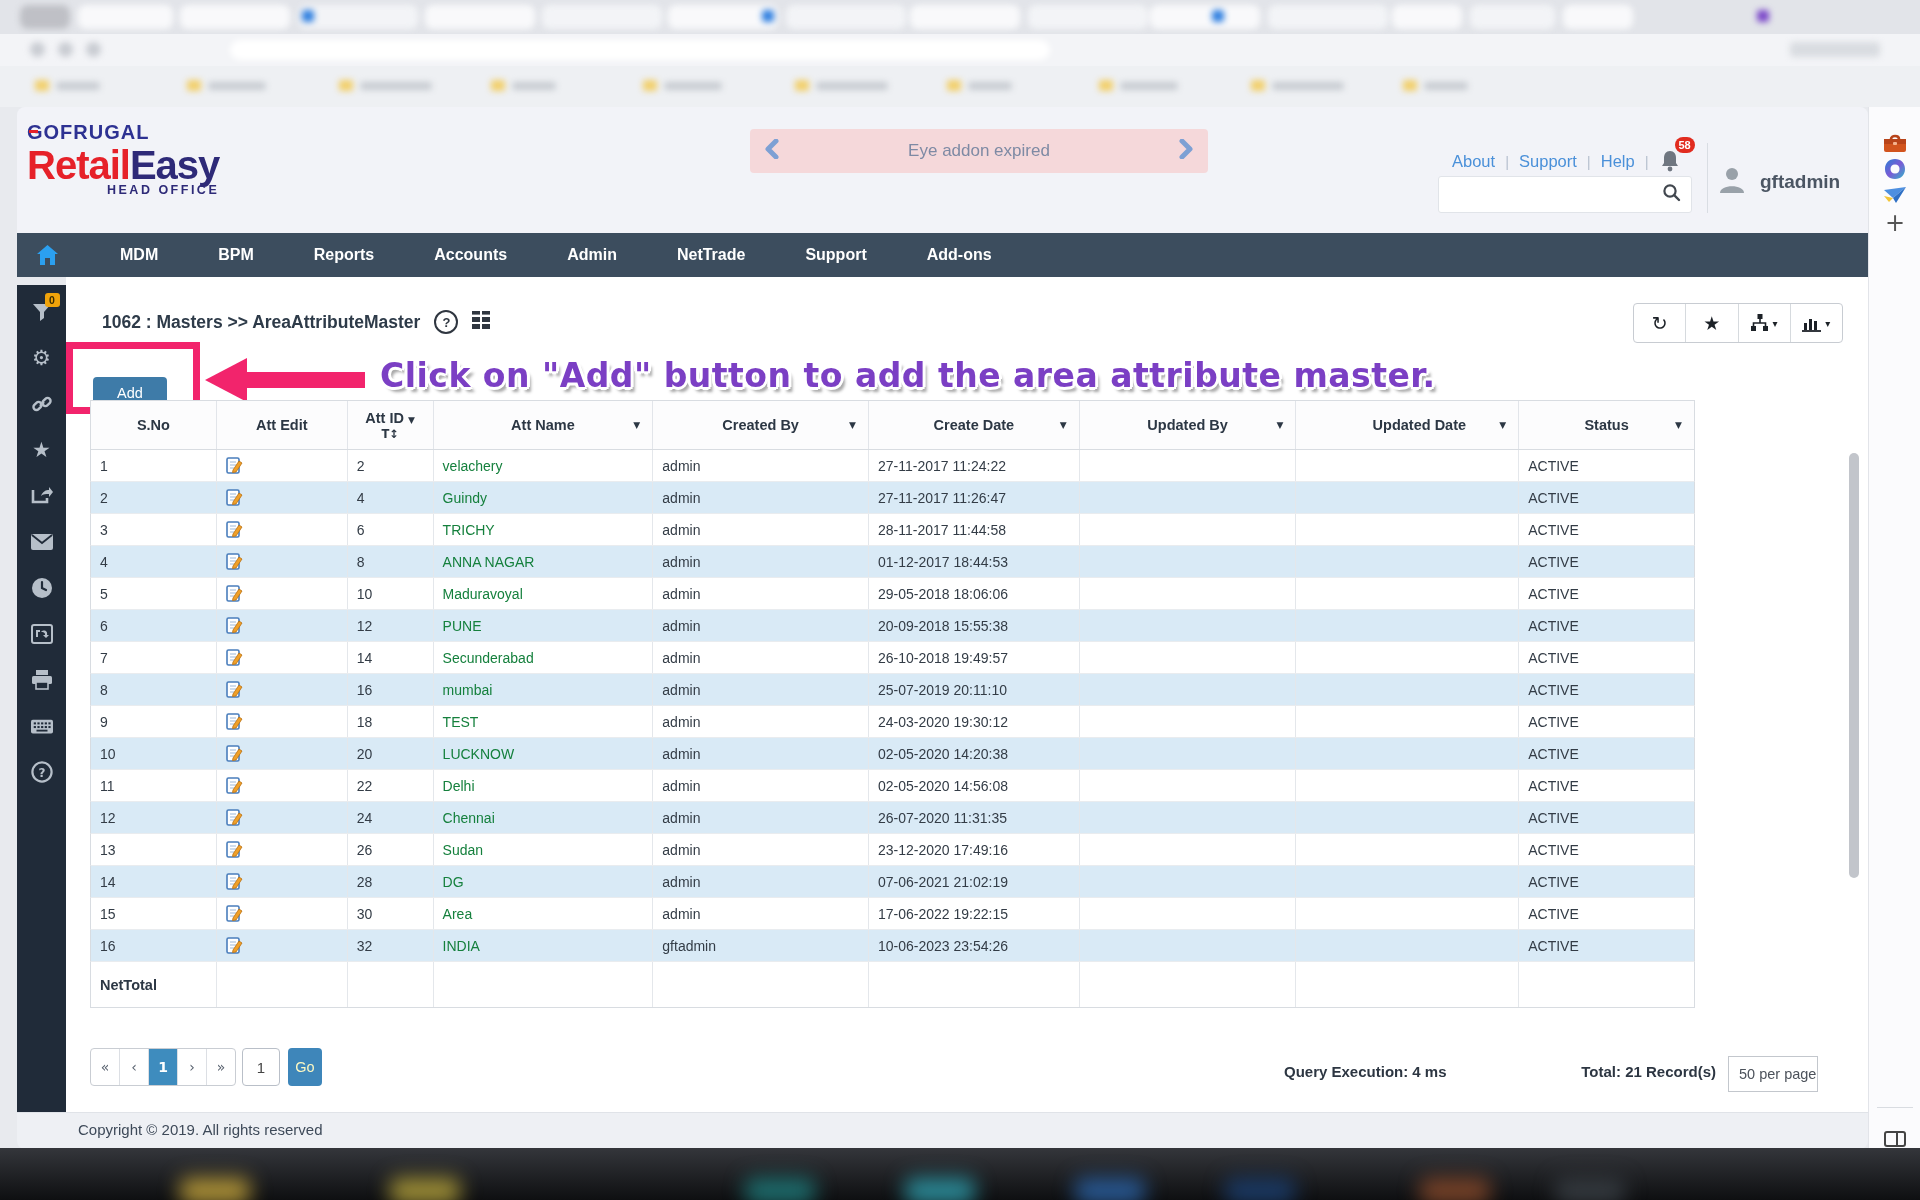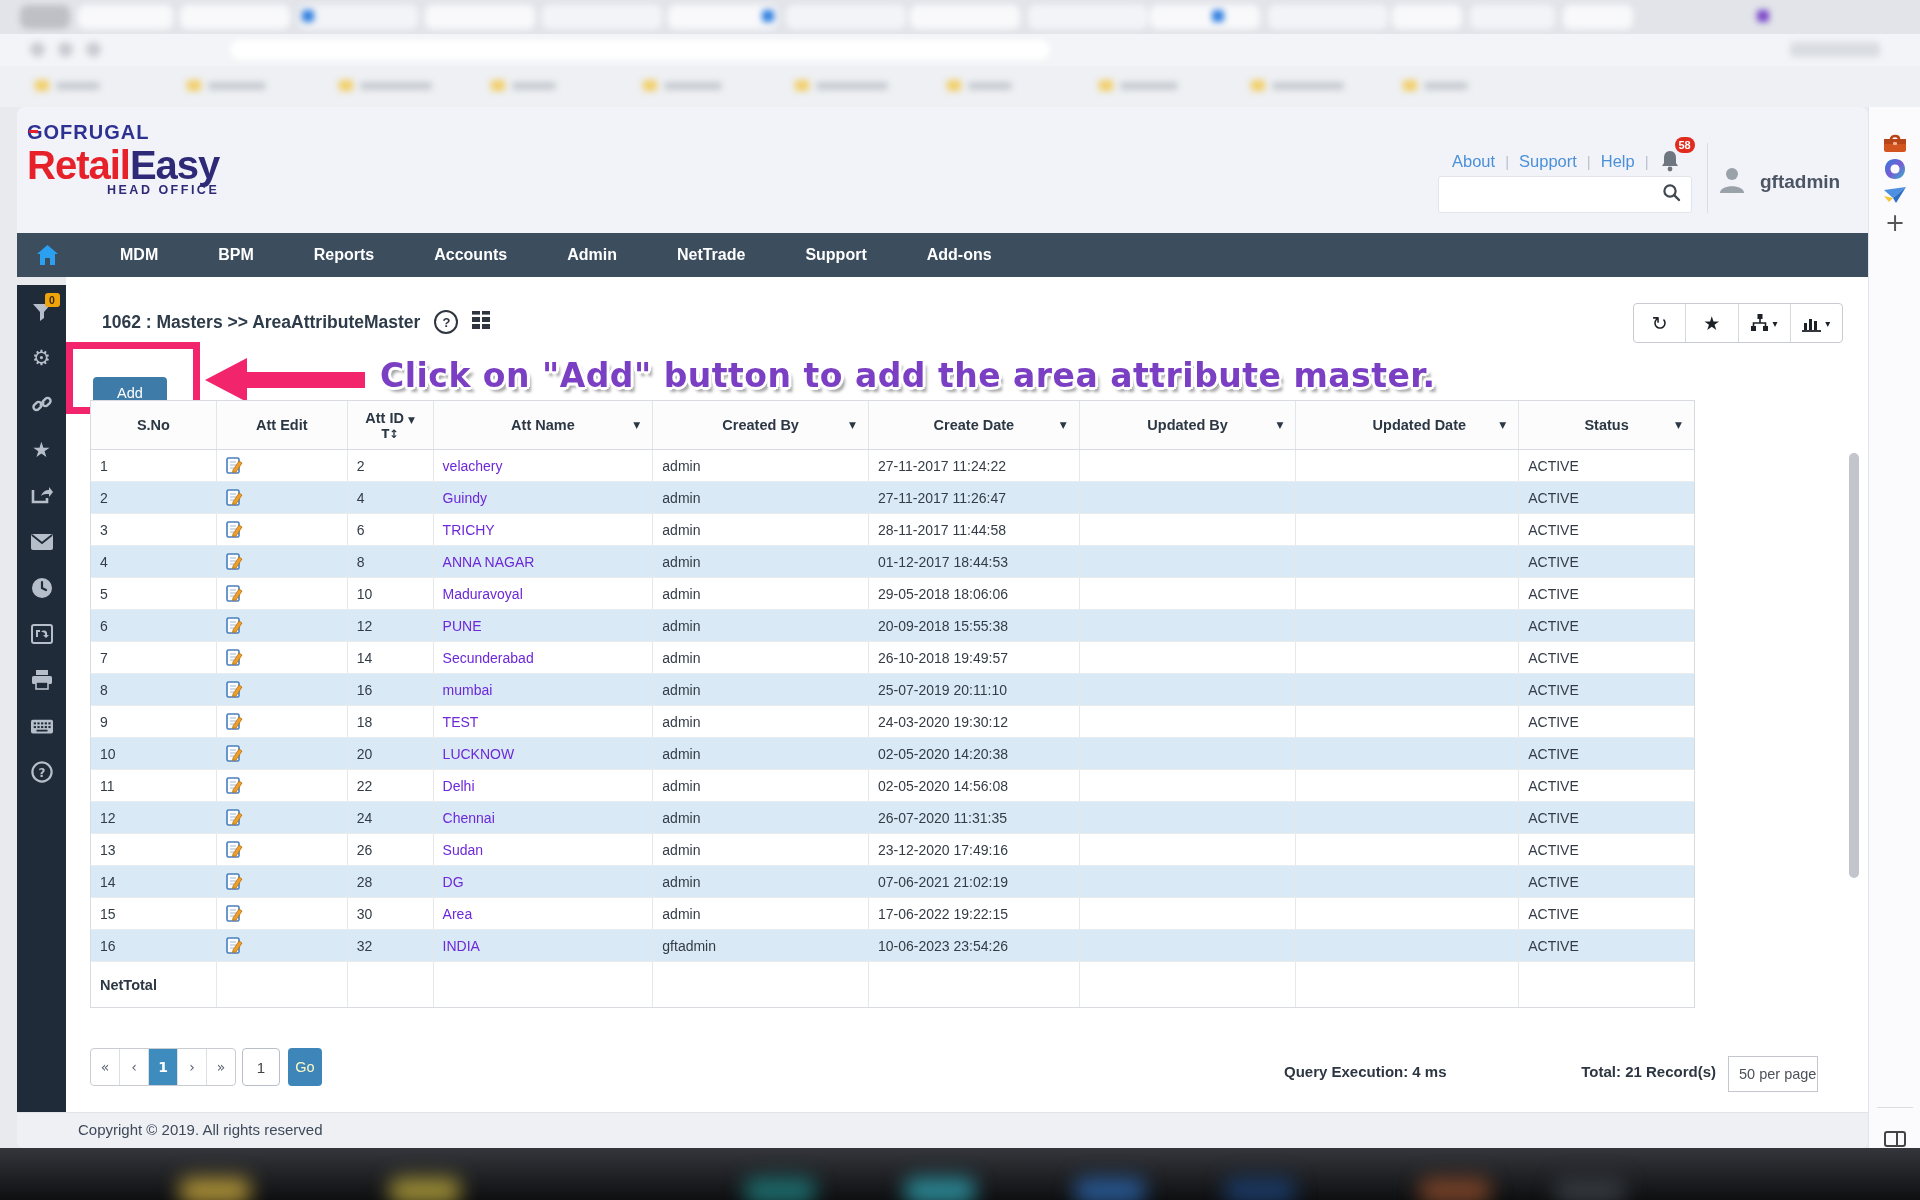--- a/index.html
+++ b/index.html
@@ -80,21 +80,21 @@
   .caret{font-size:9px;color:#2c3744;}
   .th .caret-r{position:absolute;right:12px;top:50%;transform:translateY(-50%);}
   .sortline{font-size:11.5px;font-weight:bold;color:#2c3744;margin-top:1px;}
   .tr{display:flex;height:32px;border-left:1px solid #d8dce1;border-right:1px solid #d8dce1;border-bottom:1px solid #e9ecef;
       box-sizing:border-box;background:#fff;}
   .tr.alt{background:#d9eaf6;}
   .td{display:flex;align-items:center;padding-left:9px;font-size:14px;color:#333c46;border-left:1px solid #e4e7eb;box-sizing:border-box;overflow:hidden;}
   .td:first-child{border-left:none;}
   .c0{width:125px;} .c1{width:131px;} .c2{width:86px;} .c3{width:220px;} .c4{width:216px;}
   .c5{width:211px;} .c6{width:217px;} .c7{width:223px;padding-left:24px;} .c8{width:176px;}
-  .link{color:#6d28d9;cursor:pointer;}
+  .link{color:#15803d;cursor:pointer;}
   .tr.net{height:46px;font-weight:bold;border-bottom:1px solid #d8dce1;background:#fff;}
   .tr.net .td{font-size:14.5px;color:#2c3744;font-weight:bold;}
 
   
   .pager{position:absolute;left:90px;top:1048px;height:38px;display:flex;border:1px solid #c9cdd3;border-radius:4px;
          overflow:hidden;background:#fff;box-sizing:border-box;}
   .pg{width:28px;display:flex;align-items:center;justify-content:center;font-size:14px;color:#5a6370;border-left:1px solid #dcdfe4;
       font-family:"DejaVu Sans",sans-serif;}
   .pg:first-child{border-left:none;}
   .pg.active{background:#3e8cbe;color:#fff;font-weight:bold;}
@@ -179,20 +179,33 @@
       </div>
     </div>
 
   <div class="app-header">
     <div class="logo">
       <div class="brand"><span class="gdash"></span><span>GOFRUGAL</span></div>
       <div class="product"><span class="p-red">Retail</span><span class="p-navy">Easy</span></div>
       <div class="tagline">HEAD OFFICE</div>
     </div>
 
+    <div class="banner">
+      <span>
+        <svg width="16" height="20" viewBox="0 0 16 20">
+            <polyline points="12,2 4,10 12,18" fill="none" stroke="#7da0d4" stroke-width="5" stroke-linecap="round" stroke-linejoin="round"></polyline>
+          </svg>
+      </span>
+      <span class="txt">Eye addon expired</span>
+      <span>
+        <svg width="16" height="20" viewBox="0 0 16 20">
+            <polyline points="4,2 12,10 4,18" fill="none" stroke="#7da0d4" stroke-width="5" stroke-linecap="round" stroke-linejoin="round"></polyline>
+          </svg>
+      </span>
+    </div>
 
     <div class="hdr-links">
       <span>About</span>
         <span class="sep">|</span>
       <span>Support</span>
         <span class="sep">|</span>
       <span>Help</span>
         <span class="sep">|</span>
       <span class="bellwrap">
         <svg width="22" height="24" viewBox="0 0 22 24">

